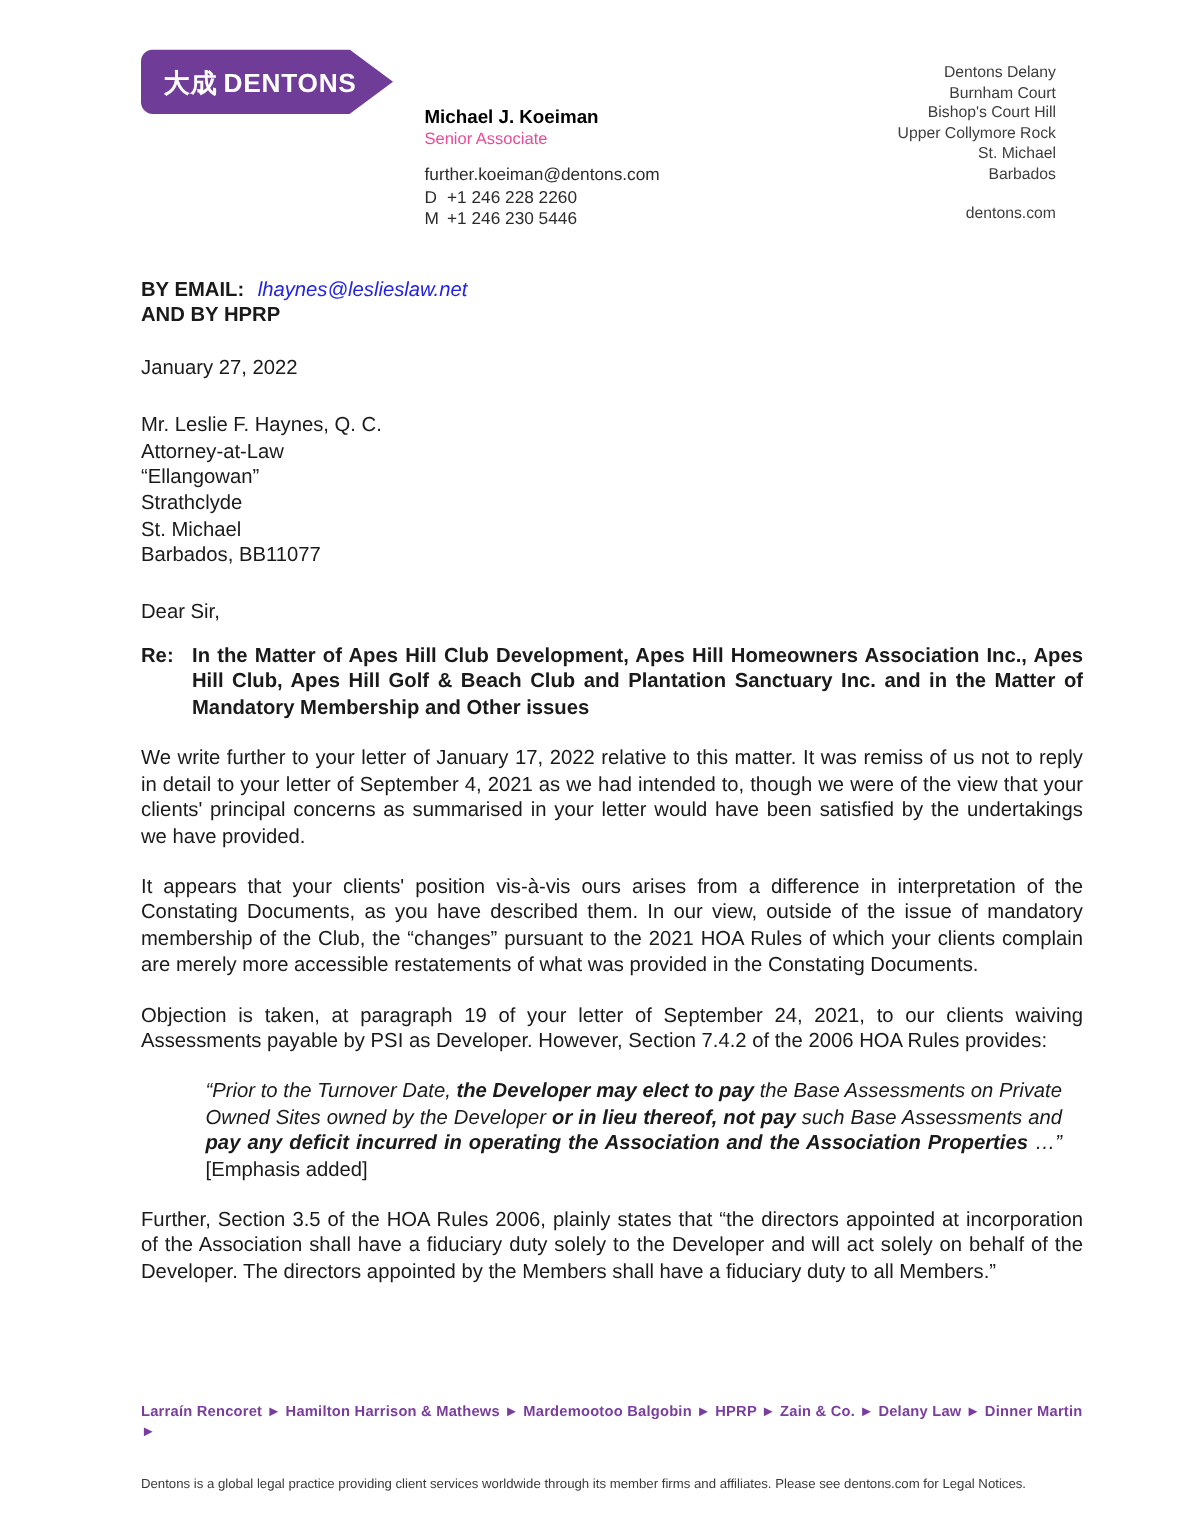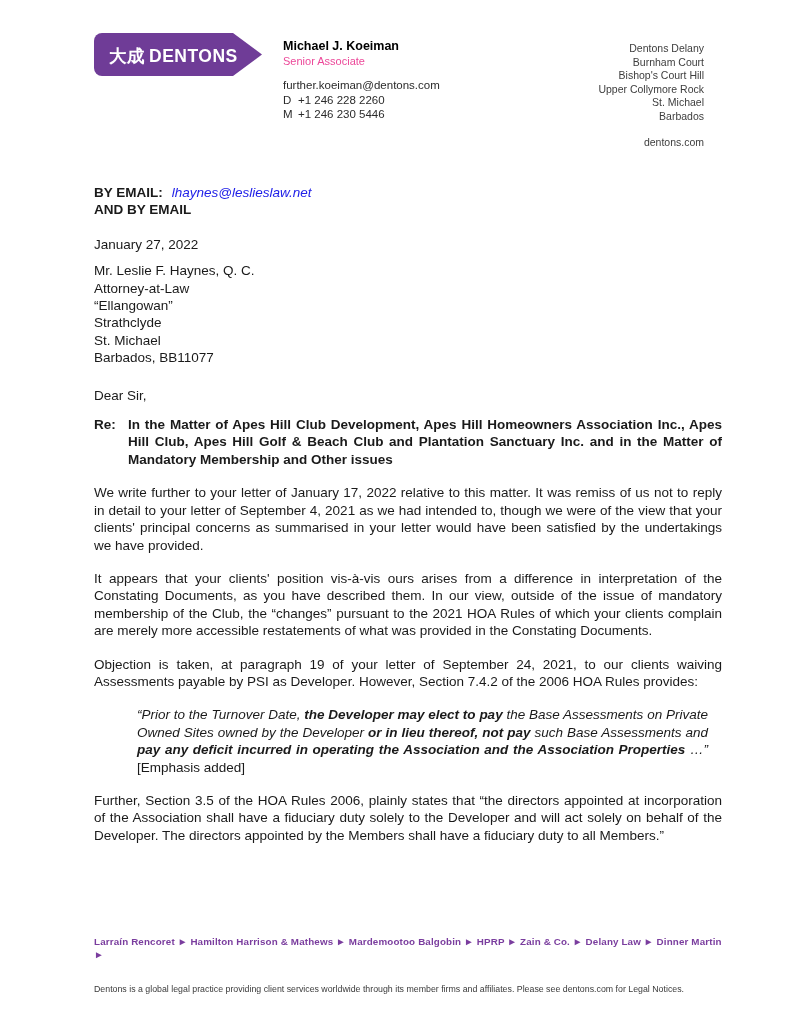--- a/index.html
+++ b/index.html
@@ -11,35 +11,35 @@
   html,body{background:#e8e8e8;}
   body{font-family:"Liberation Sans",sans-serif;}
   .page{
     position:relative;width:802px;height:1024px;background:#ffffff;
     margin:0 auto;overflow:hidden;color:#1a1a1a;
   }
 
   
   .header{position:absolute;top:33px;left:94px;right:98px;display:flex;align-items:flex-start;}
   .logo-svg{display:block;width:168px;height:43px;}
-  .sender{margin-left:21px;padding-top:6px;}
+  .sender{margin-left:21px;padding-top:6px;margin-top:32px;}
   .sender-name{font-size:12.5px;font-weight:bold;color:#000;line-height:15px;}
   .sender-title{font-size:11px;color:#ec4899;line-height:15px;margin-bottom:9px;}
   .sender-line{font-size:11.5px;color:#2b2b2b;line-height:14.5px;}
   .phone-label{display:inline-block;width:15px;}
   .office{margin-left:auto;text-align:right;padding-top:9px;}
   .office-lines{font-size:10.5px;line-height:13.5px;color:#3d3d3d;white-space:pre-line;}
   .website{font-size:10.5px;color:#3d3d3d;margin-top:13px;}
 
   
   .content{position:absolute;top:184px;left:94px;width:628px;font-size:13.5px;line-height:17.4px;}
   .delivery-line{font-weight:bold;}
   .email-link{color:var(--link-blue);font-style:italic;font-weight:normal;text-decoration:none;margin-left:9px;}
   .date{margin-top:17px;}
-  .recipient{margin-top:9px;white-space:pre-line;}
+  .recipient{margin-top:21px;white-space:pre-line;}
   .salutation{margin-top:20px;}
   .re-block{display:flex;margin-top:12px;font-weight:bold;text-align:justify;}
   .re-label{flex:0 0 34px;}
   .re-text{flex:1;}
   .para{margin-top:16px;text-align:justify;}
   .quote{margin:16px 14px 0 43px;font-style:italic;text-align:justify;}
   .q-bold{font-weight:bold;}
   .quote-suffix{font-style:normal;}
 
   
@@ -74,21 +74,21 @@
 Bishop's Court Hill
 Upper Collymore Rock
 St. Michael
 Barbados</div>
       <div class="website">dentons.com</div>
     </div>
   </div>
 
   <div class="content">
     <div class="delivery-line"><span>BY EMAIL:</span><a class="email-link" href="#">lhaynes@leslieslaw.net</a></div>
-    <div class="delivery-line">AND BY EMAIL</div>
+    <div class="delivery-line">AND BY HPRP</div>
 
     <div class="date">January 27, 2022</div>
 
     <div class="recipient">Mr. Leslie F. Haynes, Q. C.
 Attorney-at-Law
 “Ellangowan”
 Strathclyde
 St. Michael
 Barbados, BB11077</div>
 

